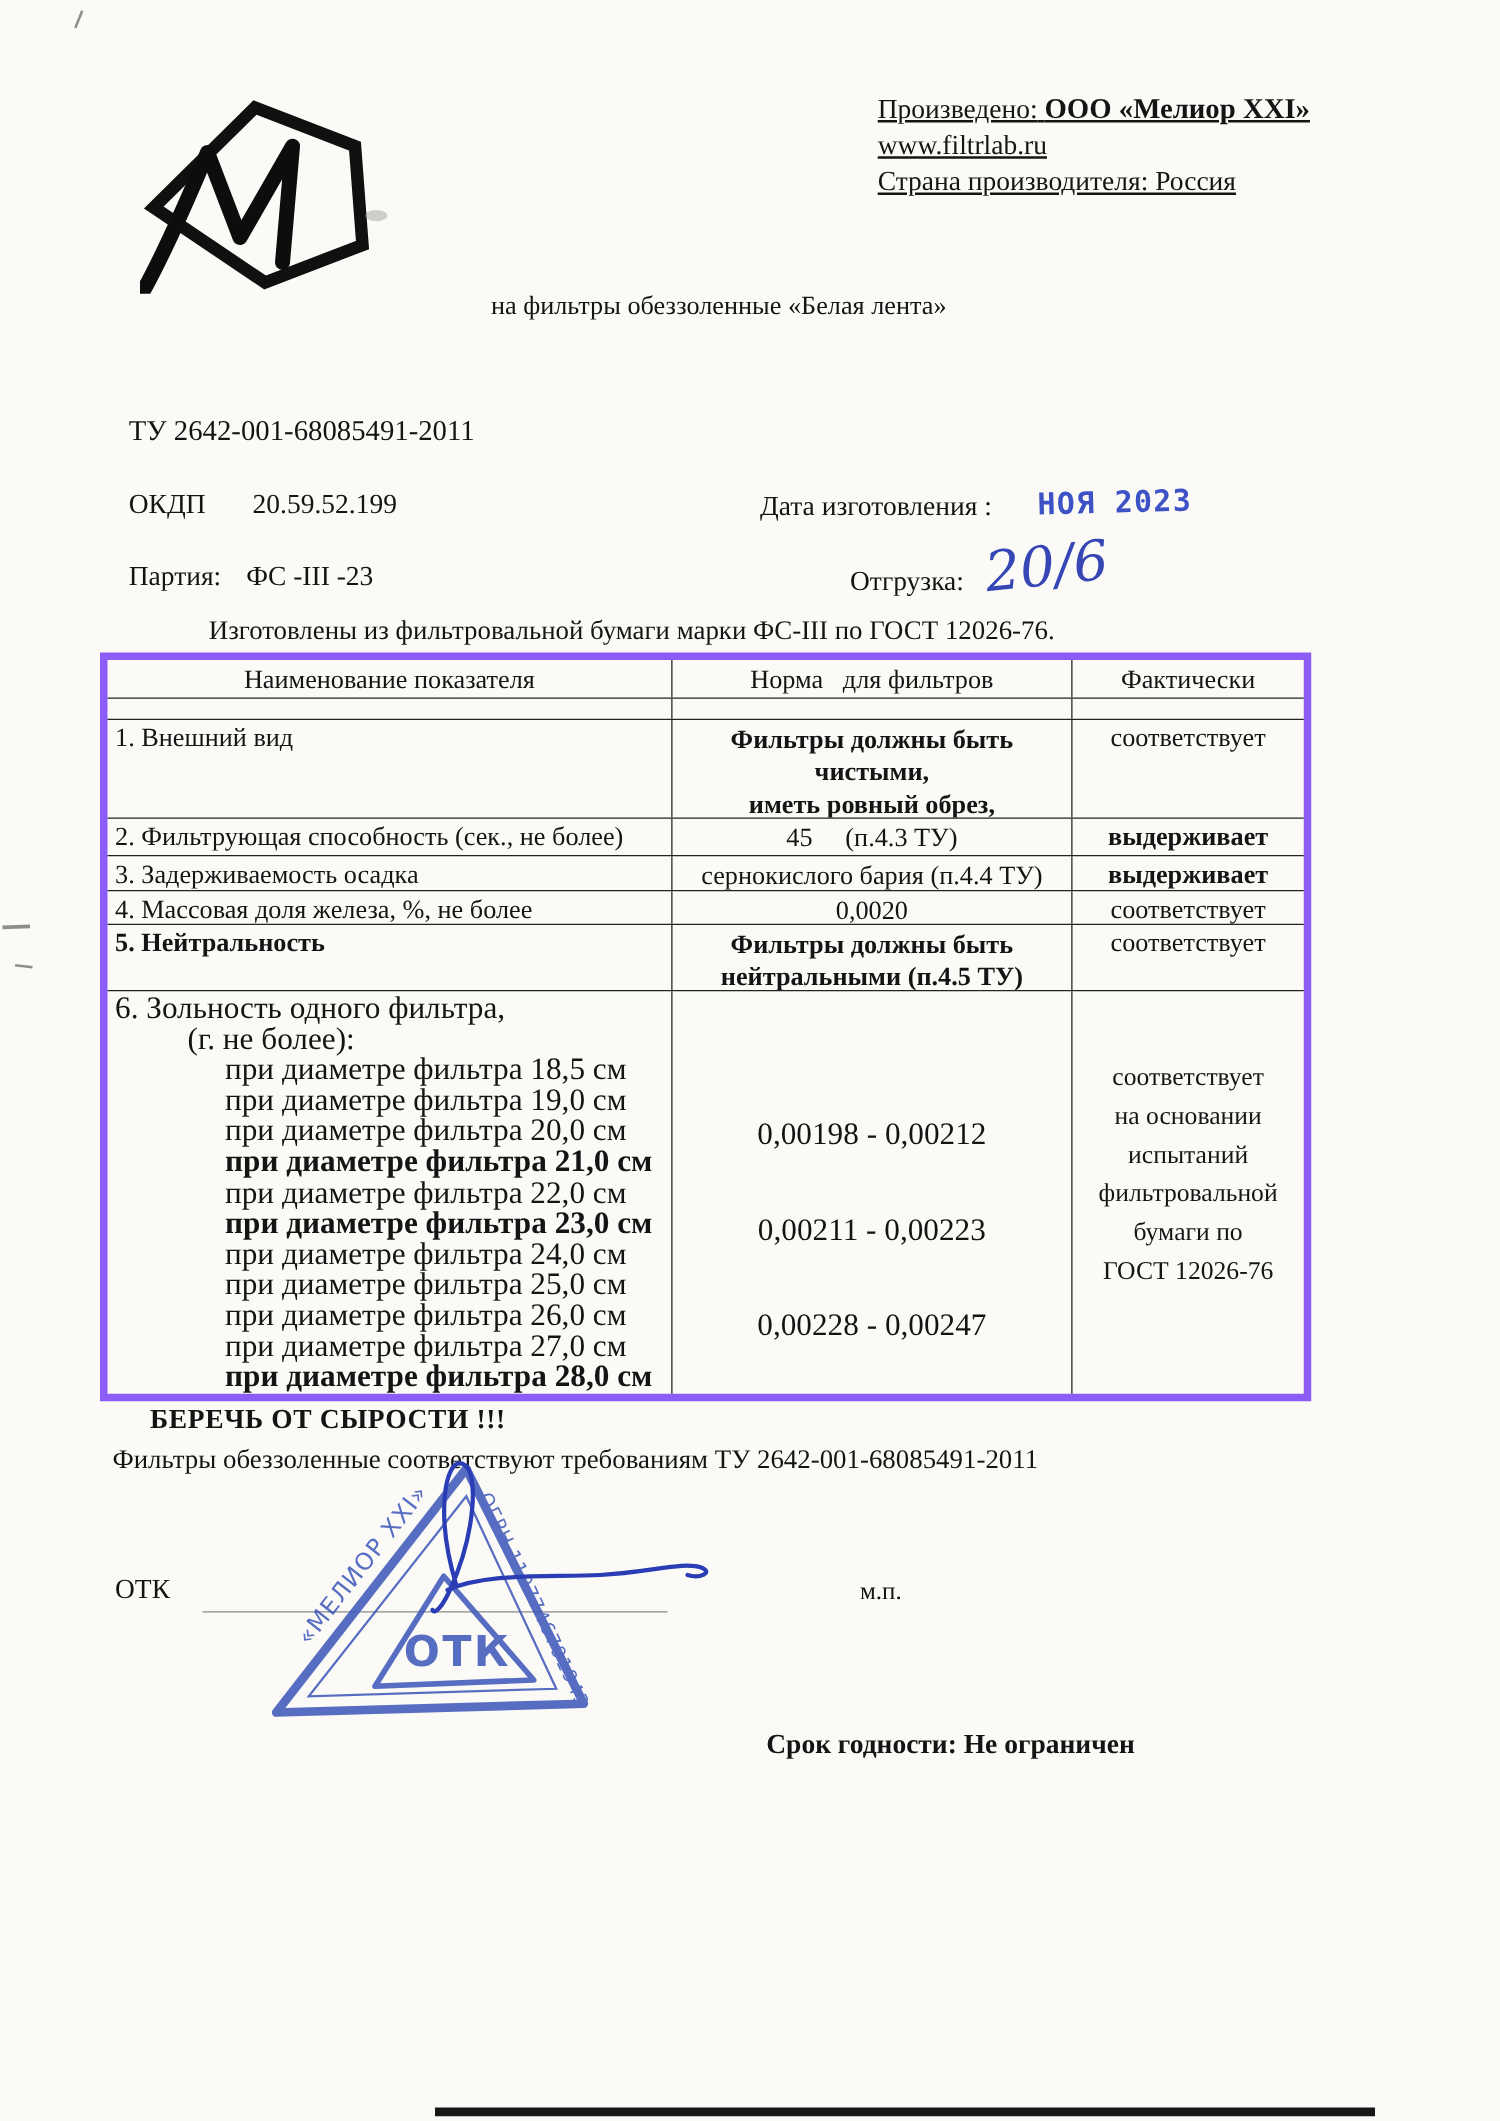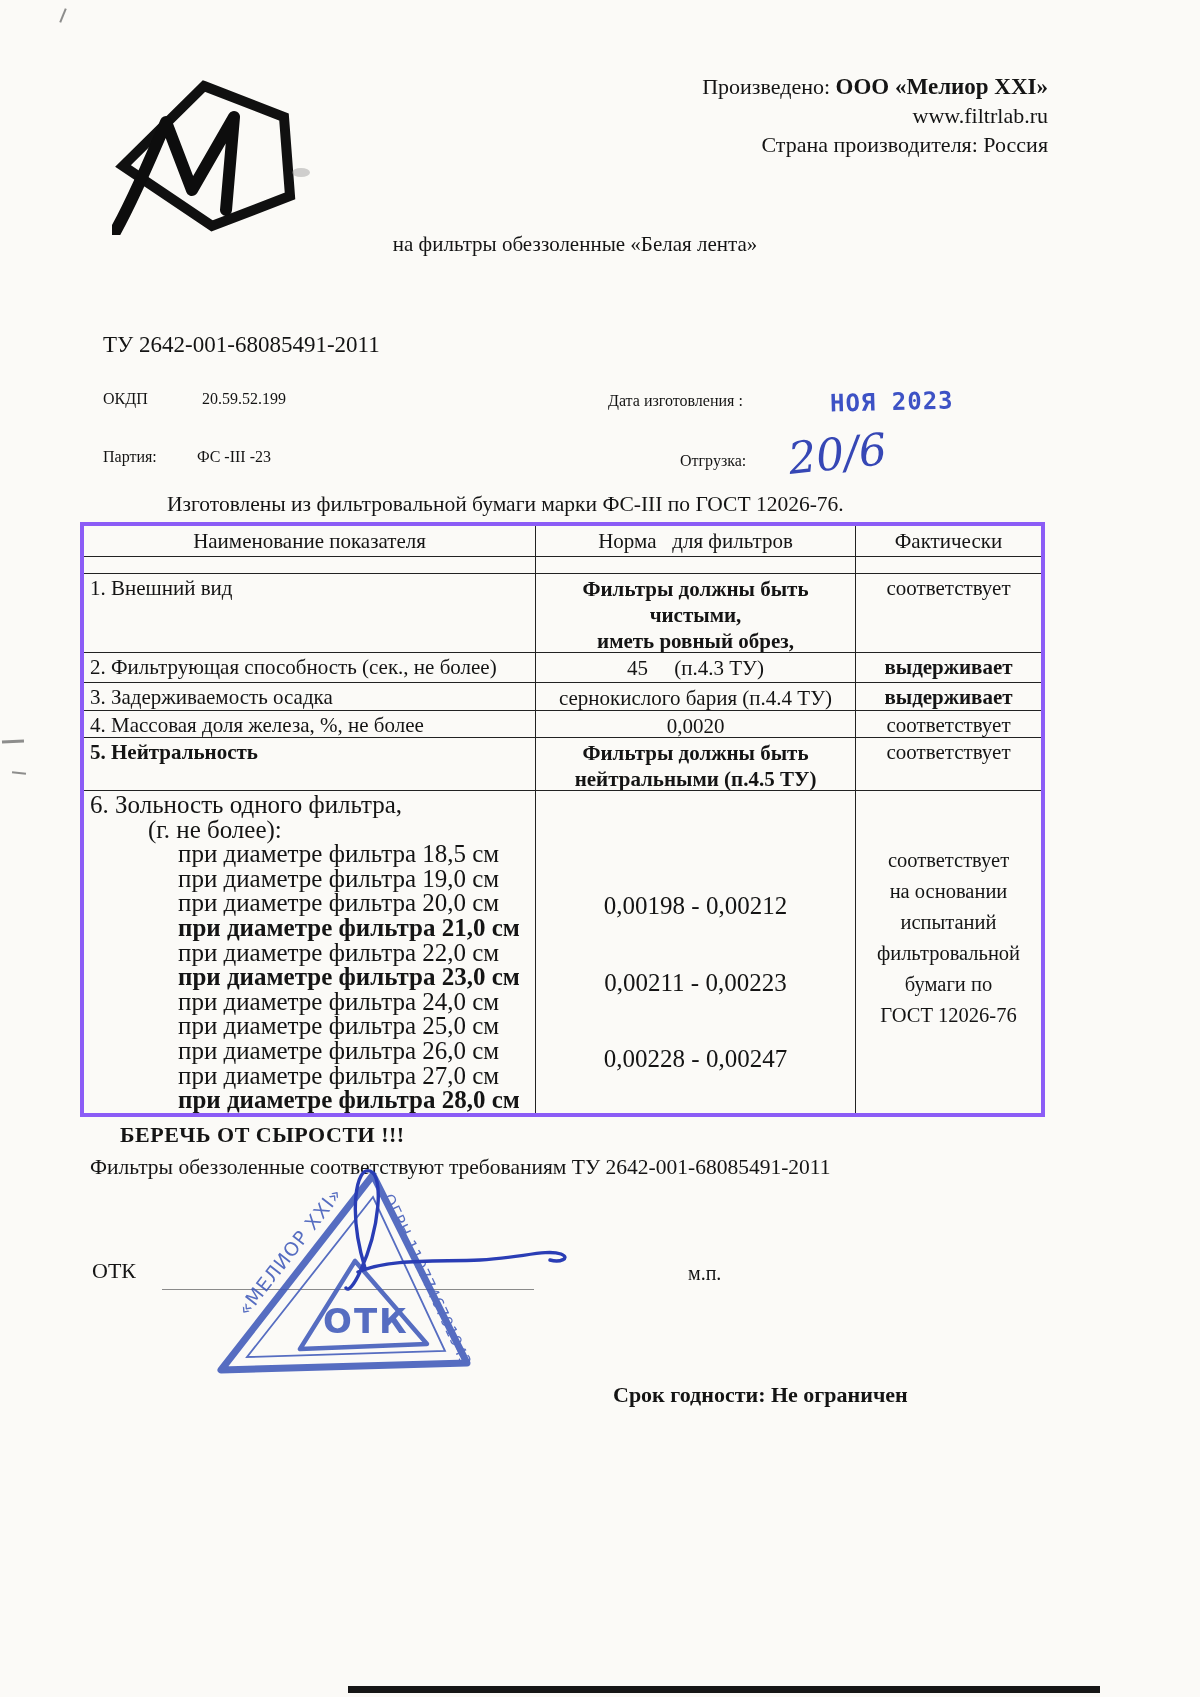--- a/index.html
+++ b/index.html
@@ -5,44 +5,44 @@
   html,body { margin:0; padding:0; background:#d9d9d9; }
   .page {
     position:relative; width:1200px; height:1697px; margin:0 auto;
     background:#fbfaf7; color:#141414;
     font-family:"Liberation Serif", serif; overflow:hidden;
   }
   .abs { position:absolute; }
   .bold { font-weight:bold; }
 
   
-  .hdr { right:152px; top:72px; text-align:right; font-size:22px; line-height:29px; }
+  .hdr { right:152px; top:72px; font-size:22px; line-height:29px;text-decoration:underline; }
   .hdr .producer { font-weight:bold; font-size:23px; }
 
   
   .title-wrap { left:0; top:226px; width:1150px; text-align:center; }
   .doc-title { font-size:27px; font-weight:bold; letter-spacing:1px; }
   .doc-subtitle { font-size:21px; margin-top:6px; }
 
-  .field { font-size:16px; }
+  .field { font-size:22px; }
 
   .stamp-date {
     font-family:"DejaVu Sans Mono", monospace; font-weight:bold;
     color:#2940c0; font-size:24px; letter-spacing:1px;
     transform:rotate(-1.5deg); opacity:.9;
   }
   .hand {
     font-family:"DejaVu Serif", serif; font-style:italic;
     color:#2638b0; font-size:44px; transform:rotate(-6deg); opacity:.92;
   }
 
   
   .doc-table {
     position:absolute; left:80px; top:522px; width:957px;
-    border:4px solid #8b5cf6; font-size:21px; background:transparent;
+    border:6px solid #8b5cf6; font-size:21px; background:transparent;
   }
   .t-row { display:grid; grid-template-columns:452px 320px 185px; border-bottom:1.6px solid #222; }
   .t-row:last-child { border-bottom:none; }
   .cell { border-right:1.6px solid #222; padding:2px 6px; box-sizing:border-box; overflow:hidden; }
   .cell:last-child { border-right:none; }
   .c-h { text-align:center; white-space:pre-wrap; padding-top:3px; }
   .c-name { text-align:left; }
   .c-norm { text-align:center; white-space:pre-wrap; line-height:26px; }
   .c-fact { text-align:center; white-space:pre-wrap; }
   .r-head { height:30px; }

